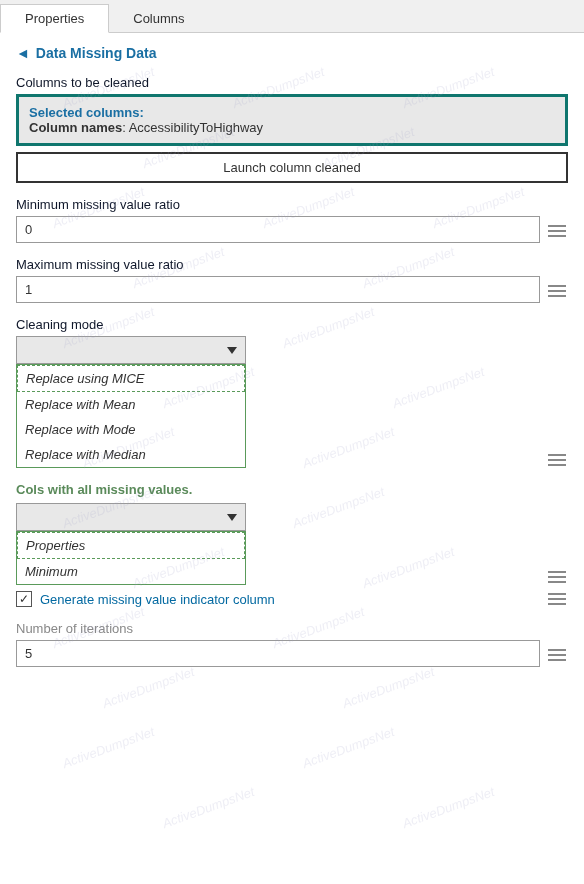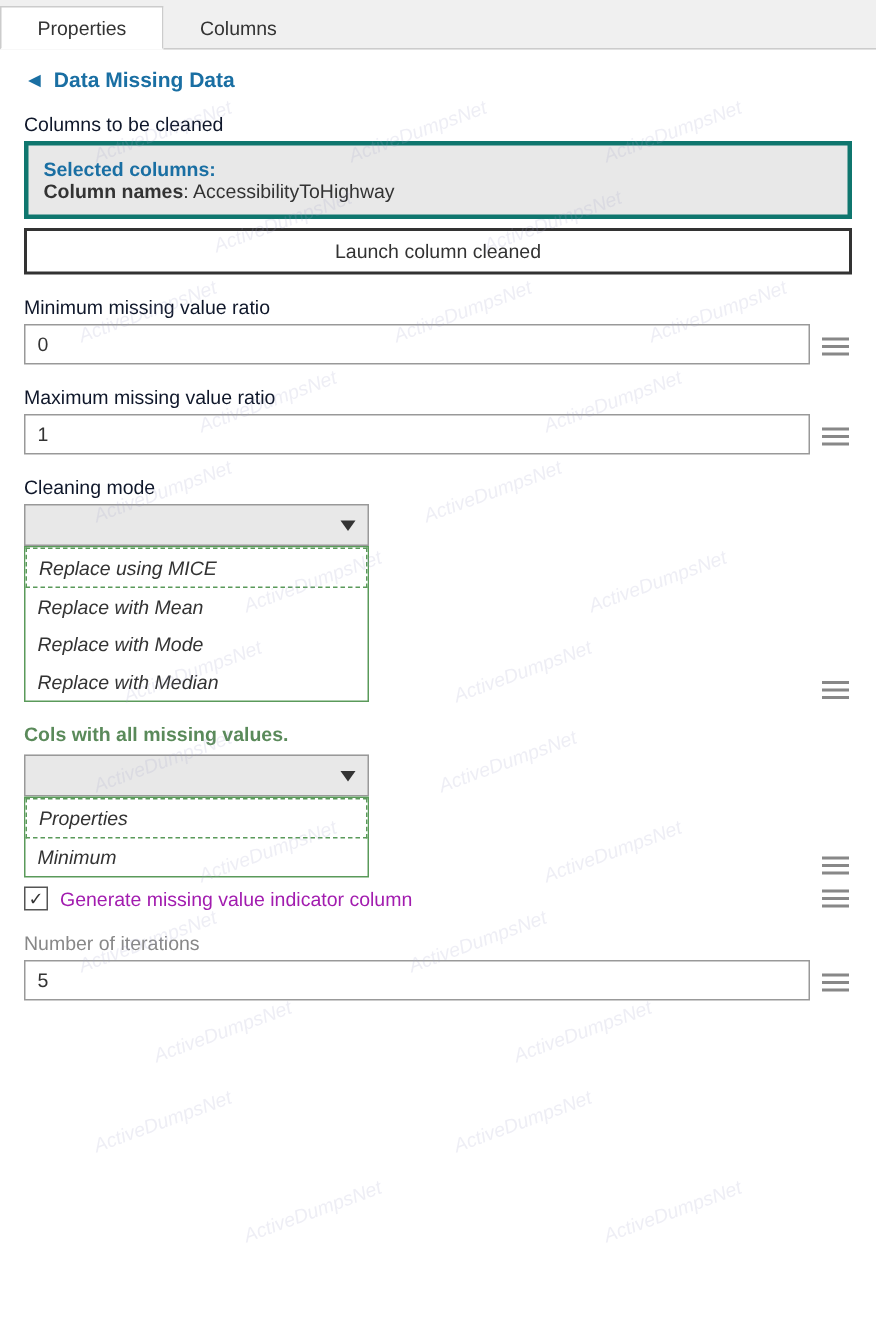--- a/index.html
+++ b/index.html
@@ -234,21 +234,21 @@
       justify-content: center;
       flex-shrink: 0;
     }
     .checkbox-box .checkmark {
       color: #333;
       font-size: 12px;
       line-height: 1;
     }
     .checkbox-label {
       font-size: 13px;
-      color: #a21caf;
+      color: #0369a1;
     }
 
     
     .section-row {
       display: flex;
       align-items: flex-end;
       justify-content: space-between;
     }
     .section-row-content {
       flex: 1;

